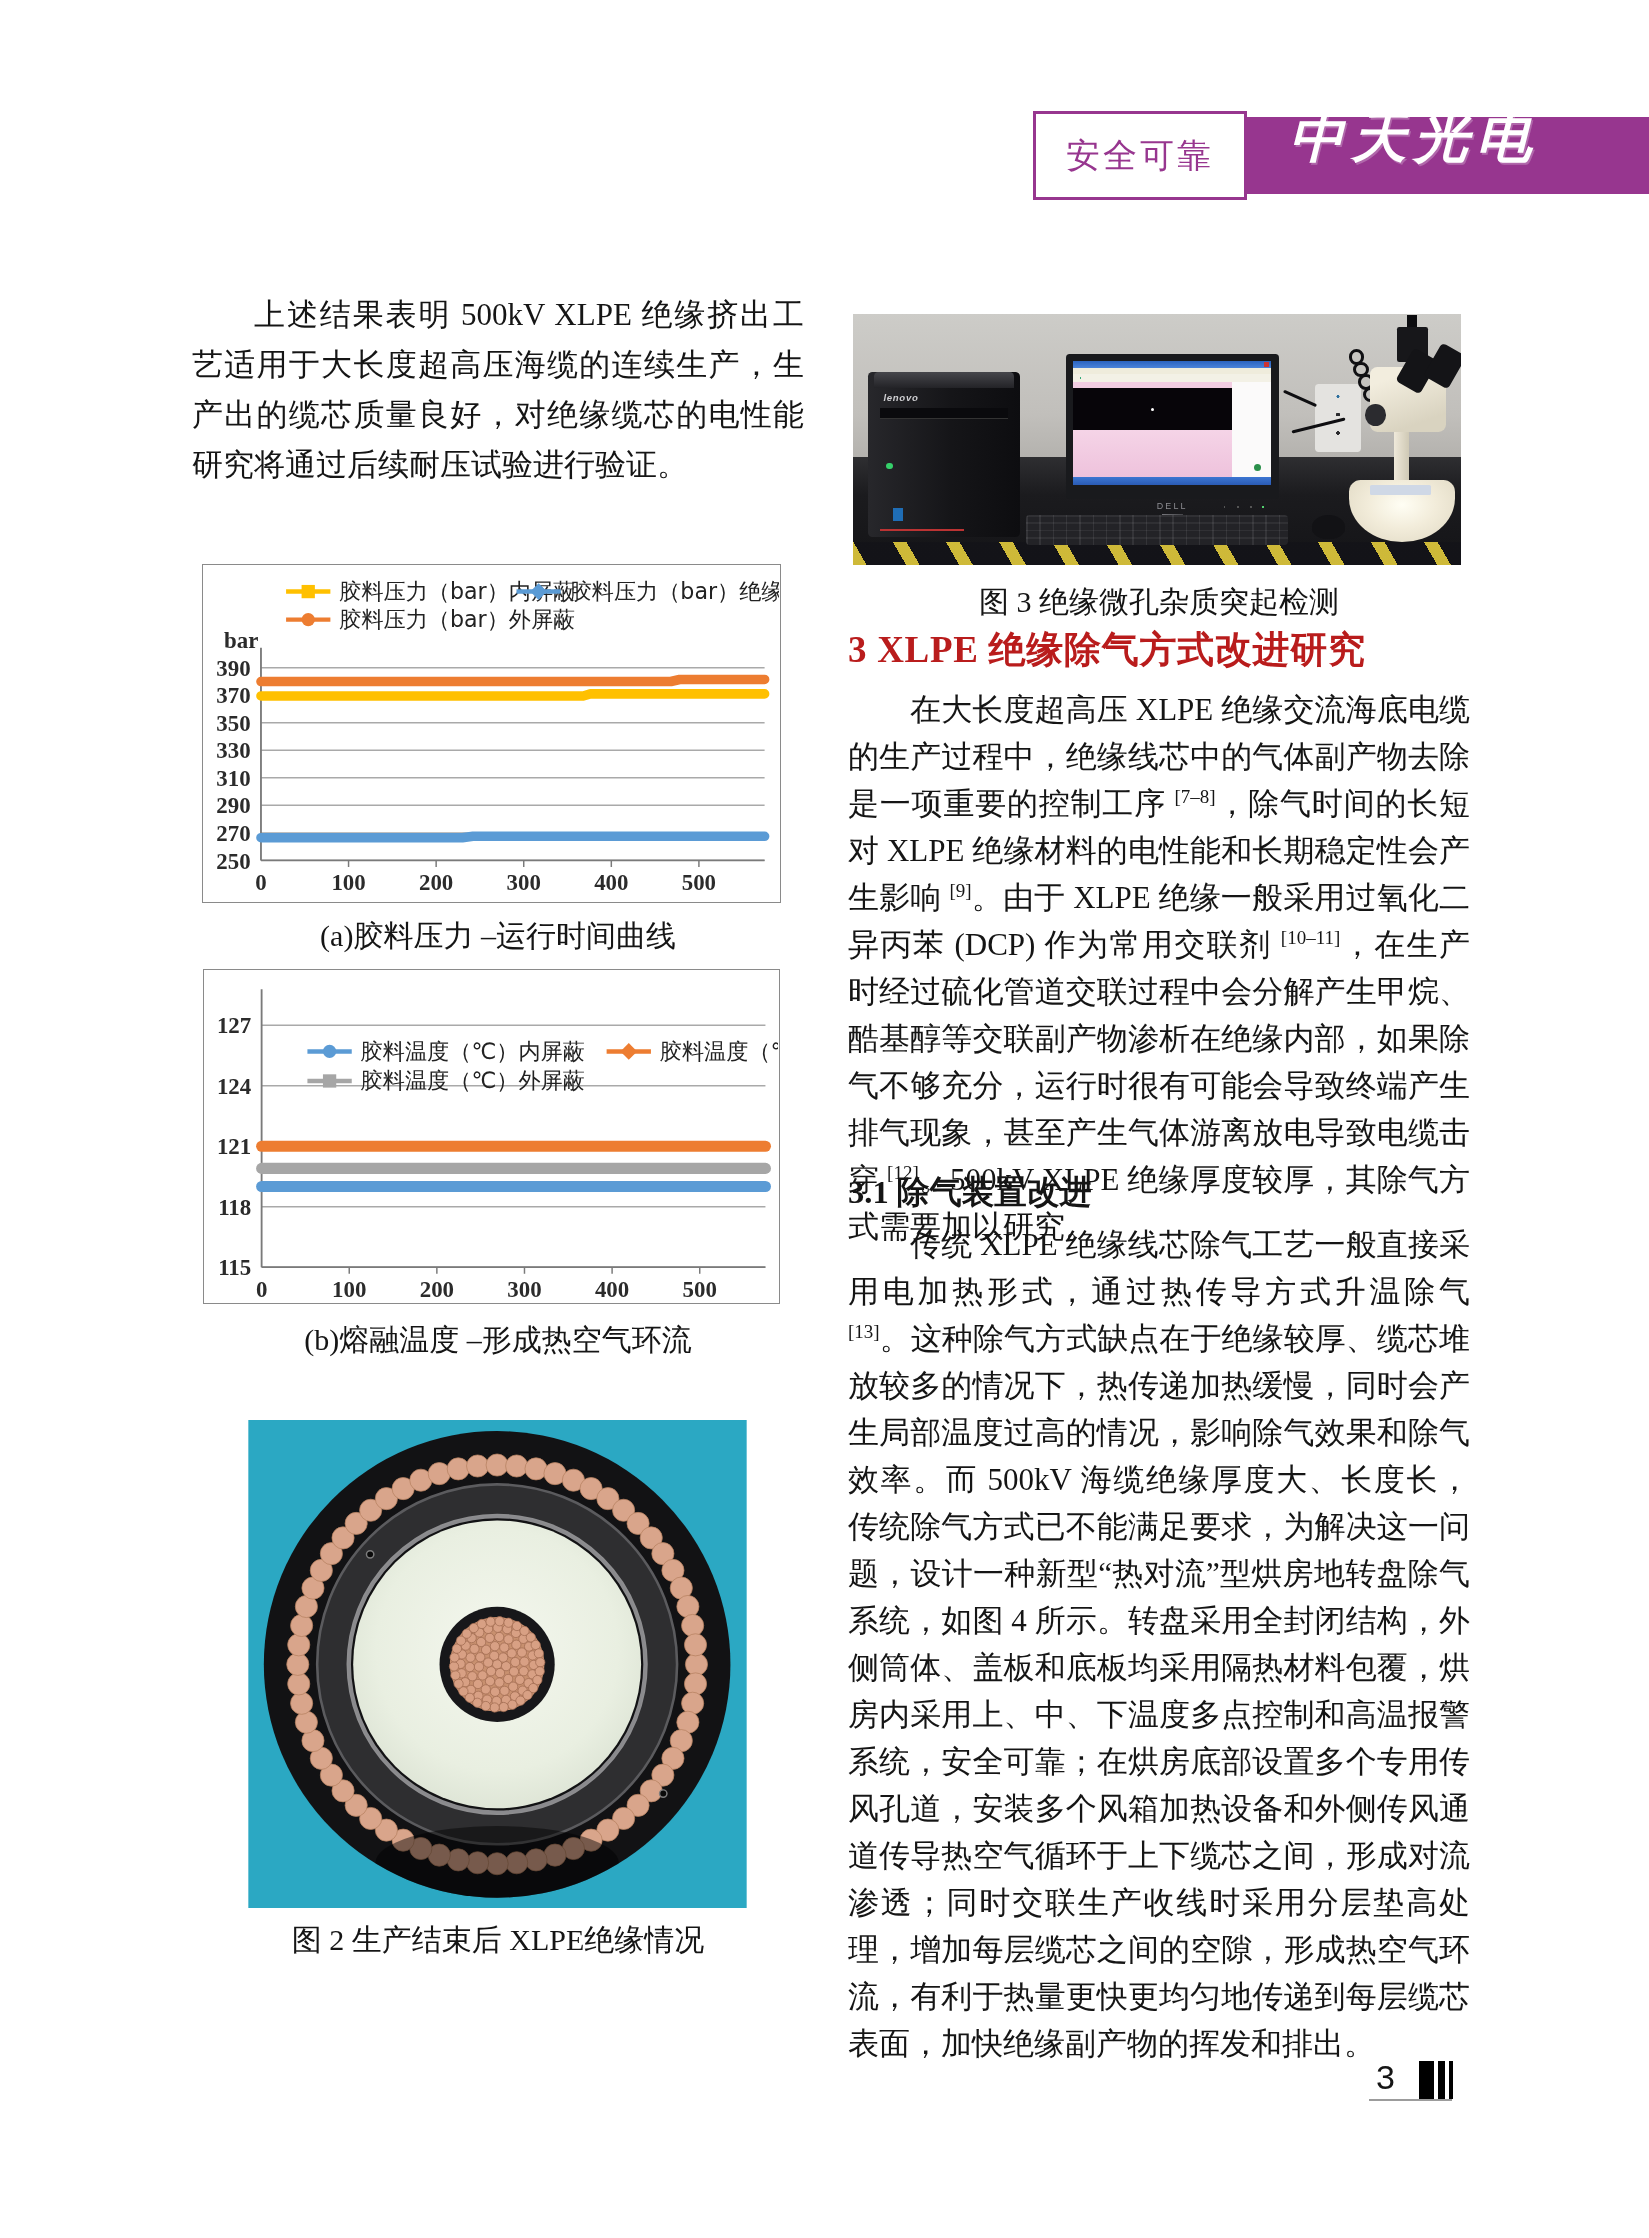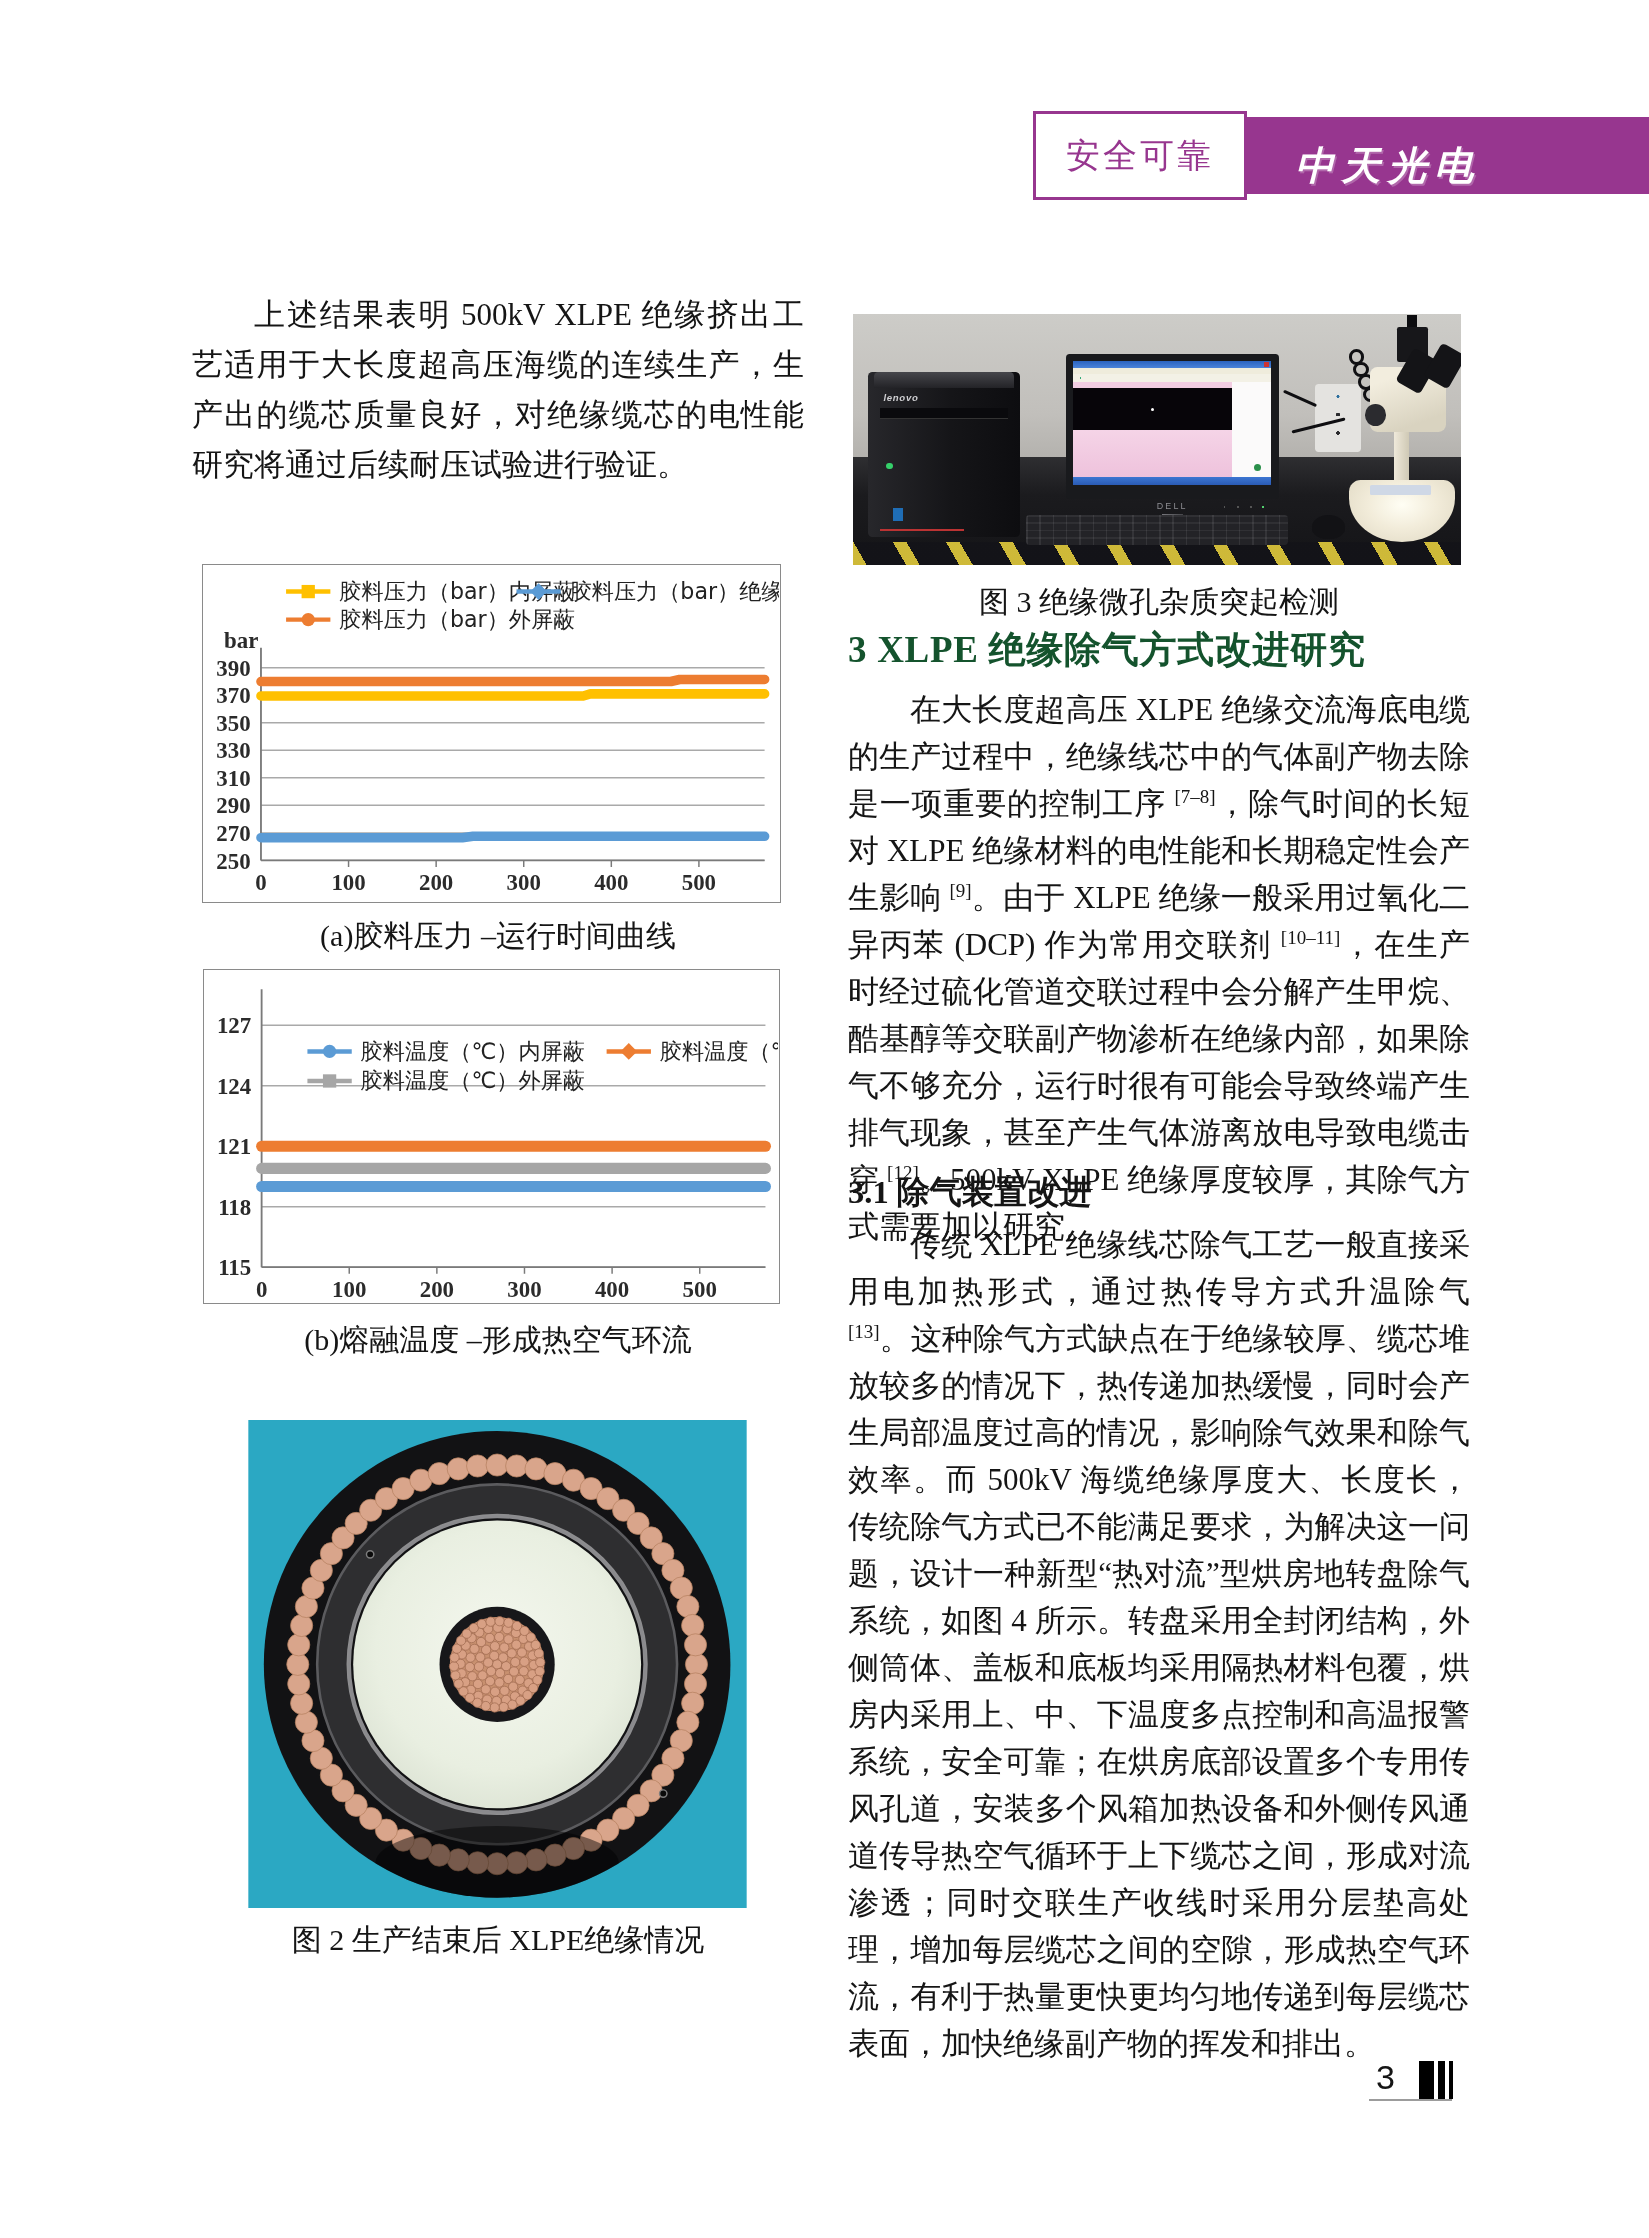--- a/index.html
+++ b/index.html
@@ -4,30 +4,30 @@
 <style>
   html,body{margin:0;padding:0;background:#e8e8e8;}
   .page{position:relative;width:1649px;height:2239px;background:#ffffff;overflow:hidden;
         font-family:"Liberation Serif","DejaVu Serif",serif;color:#151515;}
   .abs{position:absolute;}
   
   .band{position:absolute;left:1037px;top:117px;width:612px;height:77px;background:#97368f;}
   .tagbox{position:absolute;left:1033px;top:111px;width:208px;height:83px;background:#fff;
           border:3.7px solid #97368f;display:flex;align-items:center;justify-content:center;}
   .tagbox span{font-size:34px;color:#97368f;letter-spacing:3px;}
-  .brand{position:absolute;left:1289px;top:132px;width:310px;height:68px;display:flex;align-items:center;
-         color:#fff;font-size:39px;font-weight:bold;font-style:italic;letter-spacing:7.4px;
-         font-family:"Liberation Serif",serif;text-shadow:1.5px 1.5px 0 rgba(255,255,255,.25);margin-left:6px;}
+  .brand{position:absolute;left:1289px;top:104px;width:310px;height:68px;display:flex;align-items:center;
+         color:#fff;font-size:55px;font-weight:bold;font-style:italic;letter-spacing:7.4px;
+         font-family:"Liberation Serif",serif;text-shadow:1.5px 1.5px 0 rgba(255,255,255,.25);}
   
   .body-text{font-size:31px;line-height:50px;text-align:justify;}
   .body-text p{margin:0;}
   .indent{text-indent:2em;}
   sup{font-size:19px;line-height:0;}
   .caption{position:absolute;text-align:center;font-size:30px;}
-  .h2{position:absolute;font-size:37px;font-weight:bold;color:#14532d;letter-spacing:0.7px;}
+  .h2{position:absolute;font-size:37px;font-weight:bold;color:#b91c1c;letter-spacing:0.7px;}
   .h3{position:absolute;font-size:32.5px;font-weight:bold;}
   
   .chartbox{position:absolute;border:1.5px solid #8a8a8a;background:#fff;box-sizing:border-box;}
   .chartbox svg text.tick{font-family:"Liberation Serif",serif;font-weight:bold;font-size:31px;fill:#2b2b2b;}
   .chartbox svg text.legend{font-family:"DejaVu Sans","Liberation Sans",sans-serif;font-size:30px;fill:#222;}
   
   .photo3{position:absolute;left:853px;top:314px;width:608px;height:251px;overflow:hidden;}
   .wall{position:absolute;left:0;top:0;width:100%;height:100%;
         background:linear-gradient(180deg,#cdccc8 0%,#c1bfbb 40%,#b2b0ac 60%);}
   .desk{position:absolute;left:0;top:57%;width:100%;height:43%;

